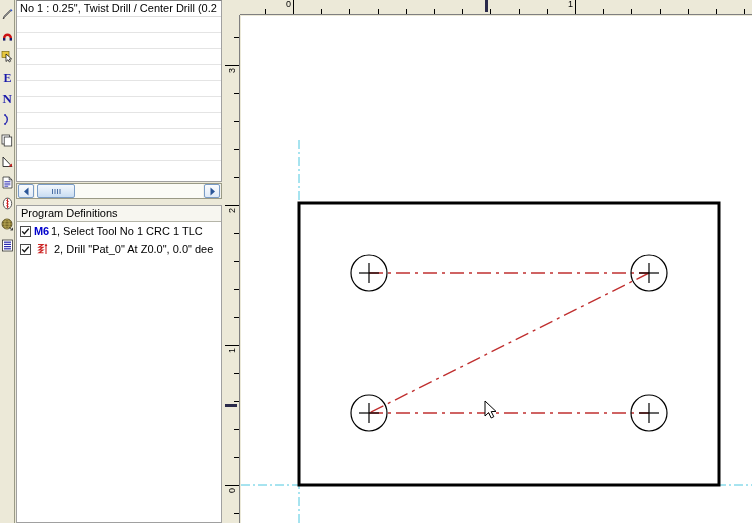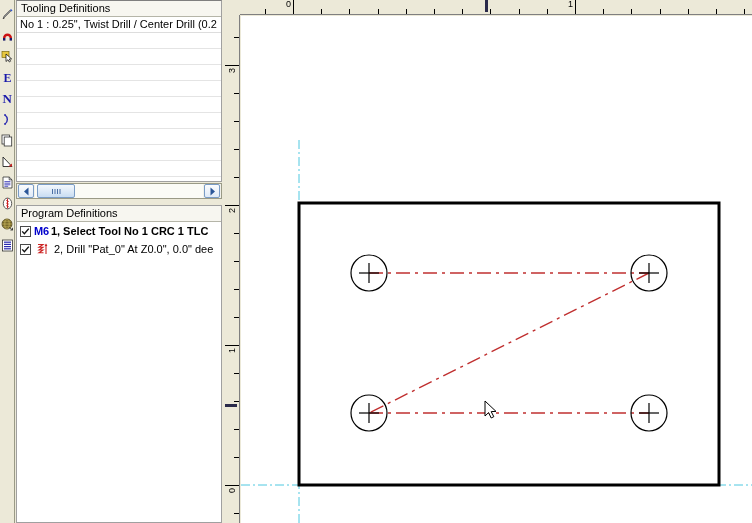--- a/index.html
+++ b/index.html
@@ -125,21 +125,21 @@
     flex: 0 0 auto;
     position: relative;
     cursor: pointer;
   }
   .op-check svg { position: absolute; left: 0px; top: 0px; }
   .op-icon { width: 18px; flex: 0 0 auto; display:flex; align-items:center; justify-content:center; }
   .m6-tag {
     color: #0000cc; font-weight: bold; font-size: 11px;
     letter-spacing: -0.2px;
   }
-  .op-label { font-weight: bold; color: #000; padding-left: 2px; }
+  .op-label { font-weight: normal; color: #000; padding-left: 2px; }
   .op-label.normal { font-weight: normal; }
 
   
   #hruler {
     position: absolute; left: 225px; top: 0;
     width: 527px; height: 15px;
     background: #ece9d8;
     border-bottom: 1px solid #7f7f7f;
     overflow: hidden;
   }
@@ -292,21 +292,20 @@
           <rect x="3" y="7" width="7" height="1.2"></rect>
           <rect x="3" y="9.2" width="7" height="1.2"></rect>
         </g>
       </svg>
     </div>
   </div>
 
   <div id="left-dock">
 
     <div id="tooling-panel">
-      <div class="panel-header">Tooling Definitions</div>
       <div class="grid-rows">
         <div class="grid-row first">No 1 : 0.25", Twist Drill / Center Drill (0.2</div>
         <div class="grid-row"></div>
         <div class="grid-row"></div>
         <div class="grid-row"></div>
         <div class="grid-row"></div>
         <div class="grid-row"></div>
         <div class="grid-row"></div>
         <div class="grid-row"></div>
         <div class="grid-row"></div>

